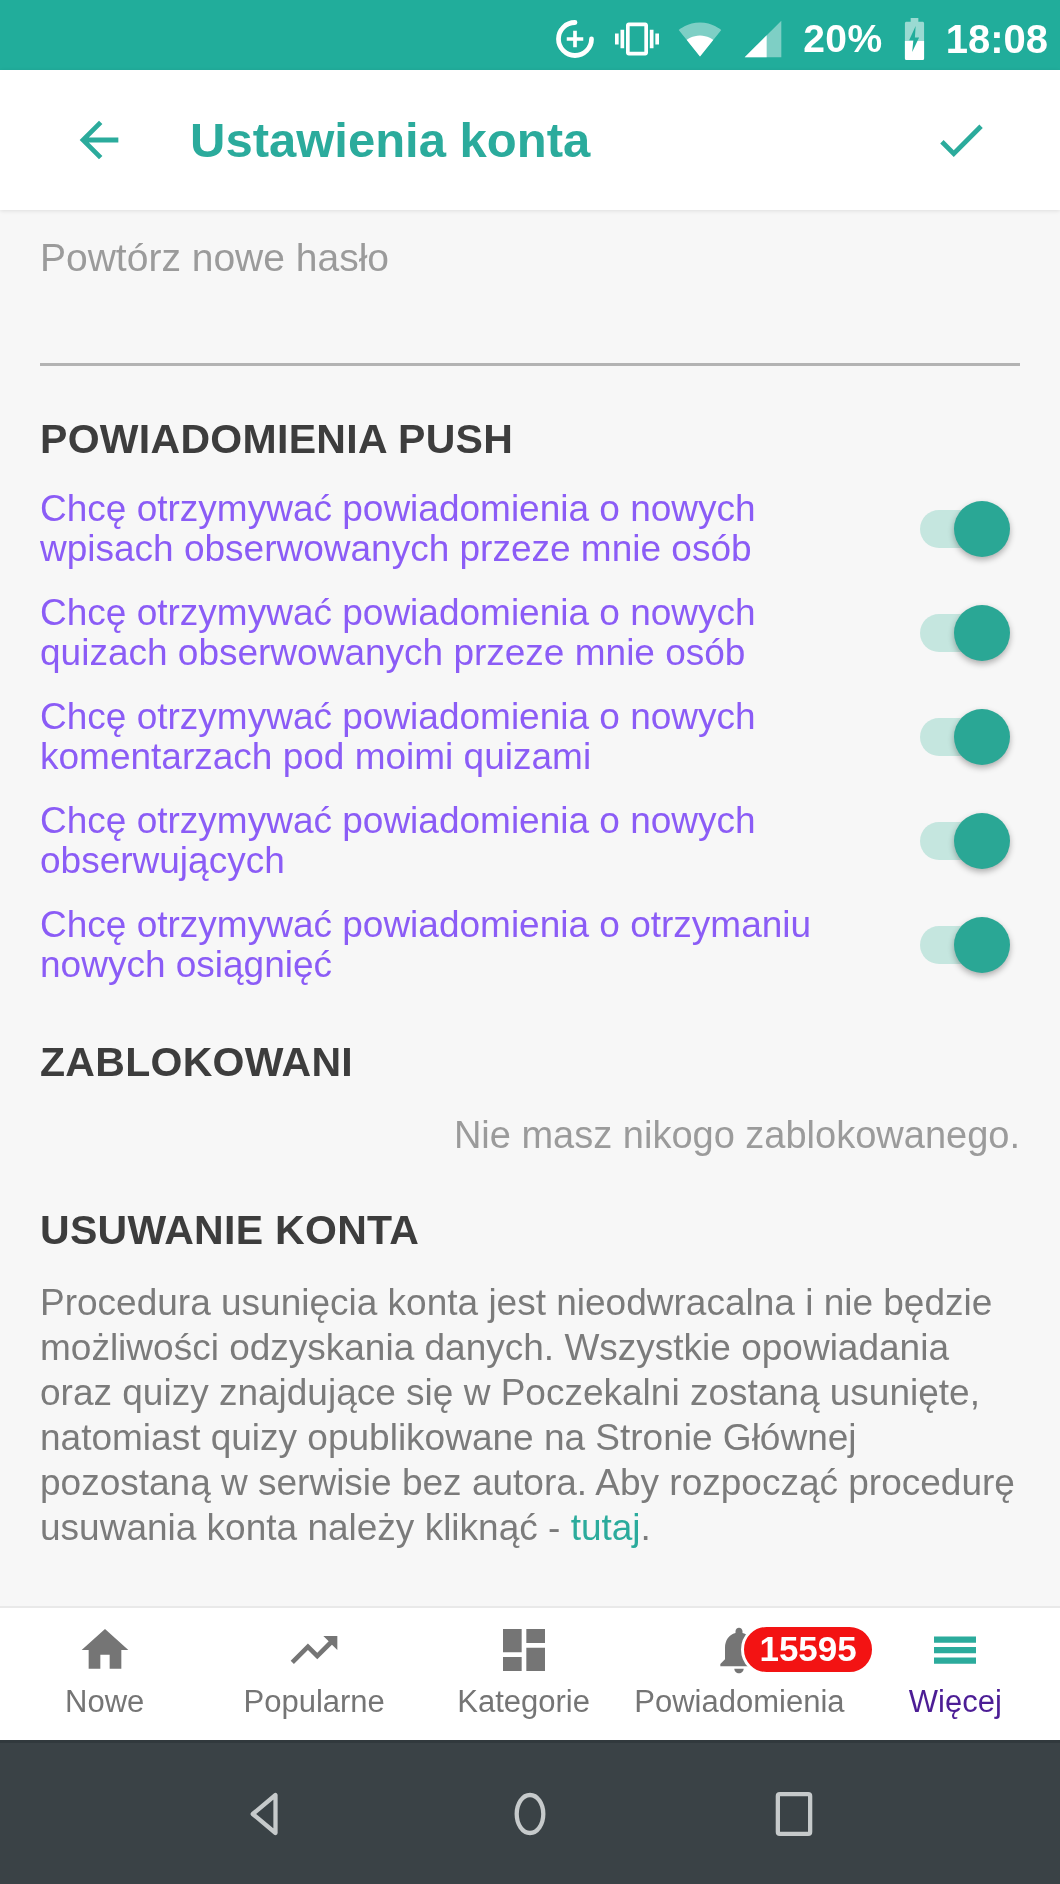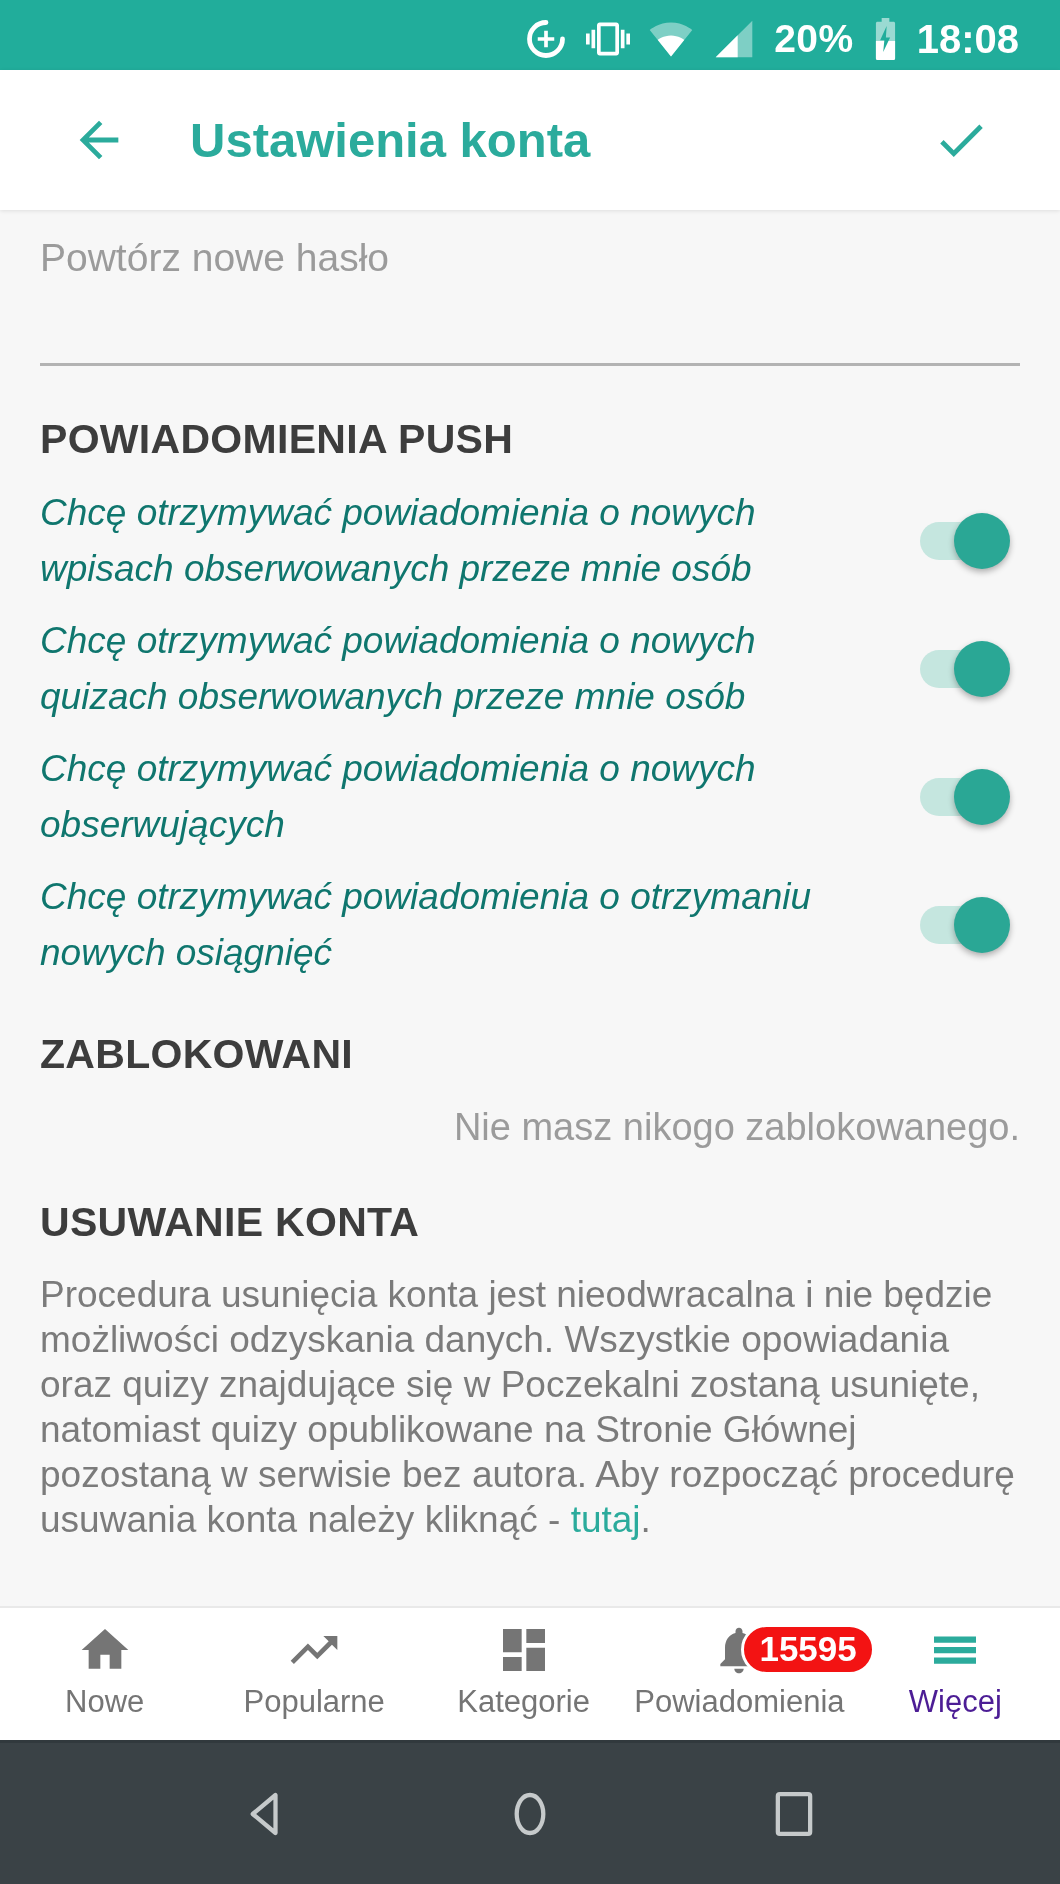--- a/index.html
+++ b/index.html
@@ -6,21 +6,21 @@
   .screen {
     position:relative; width:1060px; height:1884px; margin:0 auto;
     background:#f7f7f7; overflow:hidden;
     font-family:"Liberation Sans","DejaVu Sans",sans-serif;
     -webkit-font-smoothing:antialiased;
   }
   
   .status-bar {
     position:absolute; top:0; left:0; right:0; height:78px;
     background:#21ad9b; display:flex; align-items:center;
-    justify-content:flex-end; gap:18px; padding:0 41px; color:#fff;
+    justify-content:flex-end; gap:18px; padding:0 12px; color:#fff;
   }
   .sb-text { font-size:39px; font-weight:700; letter-spacing:0.5px; }
   .sb-time { font-size:40px; font-weight:700; }
   .sb-icon { display:block; }
   
   .app-header {
     position:absolute; top:70px; left:0; right:0; height:140px;
     background:#ffffff; display:flex; align-items:center; padding:0 70px;
     box-shadow:0 1px 4px rgba(0,0,0,.10);
     text-align:center;
@@ -33,21 +33,21 @@
   .password-field { margin:0 40px; height:153px; border-bottom:3px solid #b3b3b3; }
   .password-field input {
     width:100%; background:transparent; border:none; outline:none;
     padding:26px 0 0 0; font-size:39px; color:#444;
     font-family:"Liberation Sans","DejaVu Sans",sans-serif;
   }
   .password-field input::placeholder { color:#9b9b9b; opacity:1; }
   .section-heading { margin:50px 40px 0; font-size:41px; font-weight:700; color:#3d3d3d; letter-spacing:0.3px; }
   .toggle-row { display:flex; align-items:center; margin:16px 45px 0 40px; min-height:88px; }
   .toggle-row.first { margin-top:22px; }
-  .row-label { flex:1; font-size:37px; line-height:56px; color:#0f766e; padding-right:70px; max-width:810px;font-style:italic; }
+  .row-label { flex:1; font-size:37px; line-height:40px; color:#8b5cf6; padding-right:70px; max-width:810px; }
   .switch { position:relative; width:90px; height:56px; flex-shrink:0; cursor:pointer; }
   .switch-track { position:absolute; left:0; top:9px; width:86px; height:38px; border-radius:19px; background:#c5e6df; }
   .switch-thumb { position:absolute; right:0; top:0; width:56px; height:56px; border-radius:50%; background:#2aa795; box-shadow:0 3px 6px rgba(0,0,0,.30); }
   .muted-text { margin:28px 40px 0; font-size:38px; color:#9b9b9b;text-align:right; }
   .body-text { margin:26px 40px 0; font-size:37px; line-height:45px; color:#7b7b7b; }
   .inline-link { color:#2bab9c; text-decoration:none; cursor:pointer; }
   
   .bottom-nav {
     position:absolute; left:0; right:0; bottom:141px; height:135px;
     background:#ffffff; border-top:2px solid #e9e9e9; display:flex;
@@ -140,20 +140,27 @@
     </div>
 
     <div class="toggle-row">
       <div class="row-label">Chcę otrzymywać powiadomienia o nowych quizach obserwowanych przeze mnie osób</div>
       <div class="switch">
         <div class="switch-track"></div>
         <div class="switch-thumb"></div>
       </div>
     </div>
 
+    <div class="toggle-row">
+      <div class="row-label">Chcę otrzymywać powiadomienia o nowych komentarzach pod moimi quizami</div>
+      <div class="switch">
+        <div class="switch-track"></div>
+        <div class="switch-thumb"></div>
+      </div>
+    </div>
 
     <div class="toggle-row">
       <div class="row-label">Chcę otrzymywać powiadomienia o nowych obserwujących</div>
       <div class="switch">
         <div class="switch-track"></div>
         <div class="switch-thumb"></div>
       </div>
     </div>
 
     <div class="toggle-row">

